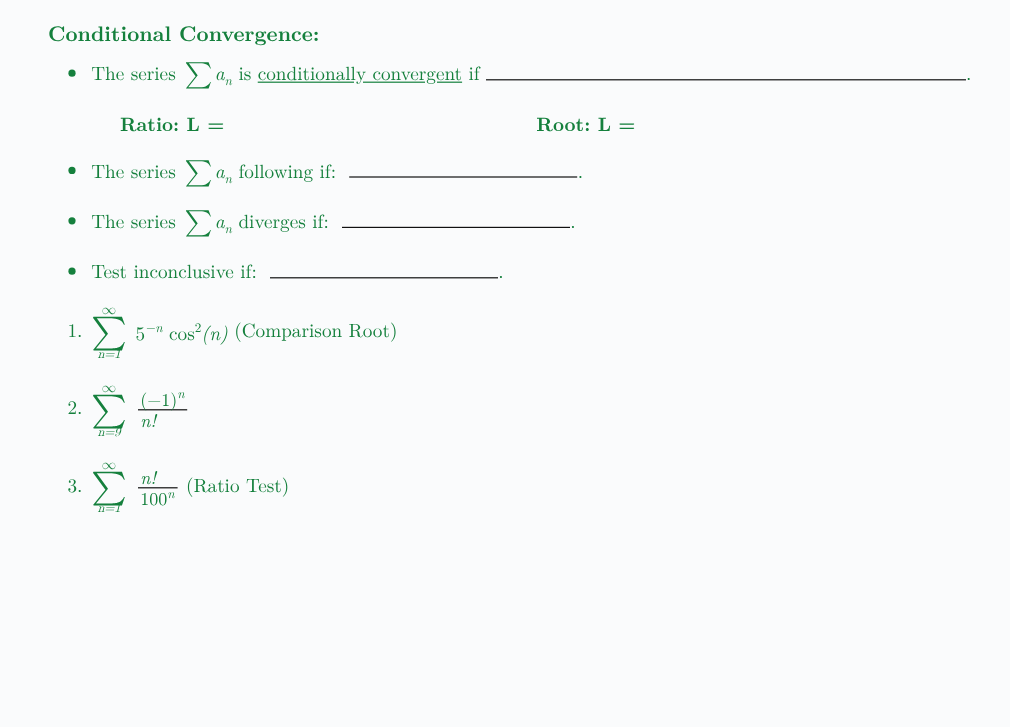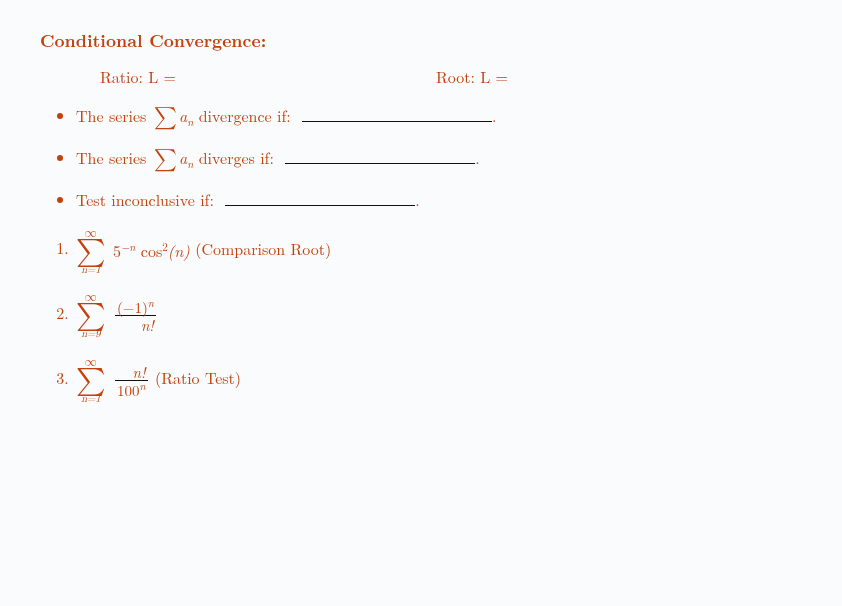--- a/index.html
+++ b/index.html
@@ -5,23 +5,23 @@
   html, body {
     margin: 0;
     padding: 0;
     background: #fafbfc;
     width: 842px;
     height: 606px;
     overflow: hidden;
   }
   .page {
     font-family: "Latin Modern Roman", "CMU Serif", "Times New Roman", serif;
-    color: #c2410c;
+    color: #15803d;
     font-size: 16px;
-    padding: 22px 40px 20px 40px;
+    padding: 10px 40px 20px 40px;
     line-height: 1.35;
   }
   .h {
     font-weight: bold;
     font-size: 17.5px;
     margin-top: 6px;
     margin-bottom: 10px;
   }
   .h2 { margin-top: 34px; }
   ul.bullets {
@@ -29,20 +29,21 @@
     margin: 6px 0 0 0;
     padding-left: 36px;
   }
   ul.bullets > li {
     margin-bottom: 16px;
   }
   .ratio-root {
     display: flex;
     margin: 14px 0 18px 60px;
     gap: 260px;
+    font-weight: bold;
   }
   .mathline {
     white-space: nowrap;
   }
   .sigma-inline {
     display: inline-block;
     vertical-align: middle;
     font-family: "Latin Modern Math", "STIX Two Math", "Times New Roman", serif;
     position: relative;
     margin: 0 2px;
@@ -93,21 +94,21 @@
   ol.problems > li {
     margin-bottom: 16px;
   }
   .summand {
     display: inline-block;
     vertical-align: middle;
   }
   .frac {
     display: inline-block;
     vertical-align: middle;
-    text-align: right;
+    text-align: left;
     line-height: 1;
     margin: 0 2px;
   }
   .frac .num {
     display: block;
     padding: 0 2px 1px 2px;
     border-bottom: 1px solid #111;
     font-size: 15px;
   }
   .frac .den {
@@ -117,37 +118,51 @@
   }
   sup, .sup { font-size: 11px; vertical-align: super; line-height: 0; }
   .it { font-style: italic; }
 </style>
 </head>
 <body>
 
 <div class="page">
 
   <div class="h">Conditional Convergence:</div>
+  <ul class="bullets">
+    <li>
+      <span class="mathline">
+        <span>The series</span>
+        <span class="sigma-inline">
+          <span class="sig">∑</span>
+        </span><span class="term">a<sub>n</sub></span>
+        <span>is</span>
+        <span class="uline">conditionally convergent</span>
+        <span>if</span>
+        <span class="blank-long"></span>.
+      </span>
+    </li>
+  </ul>
 
 
   <div class="ratio-root">
     <span>
       <span>Ratio:  L =</span>
     </span>
     <span>
       <span>Root:  L =</span>
     </span>
   </div>
 
   <ul class="bullets">
     <li>
       <span class="mathline">
         <span>The series</span>
         <span class="sigma-inline"><span class="sig">∑</span></span><span class="term">a<sub>n</sub></span>
-        <span>divergence if:</span>
+        <span>following if:</span>
         <span class="blank-med"></span>.
       </span>
     </li>
     <li>
       <span class="mathline">
         <span>The series</span>
         <span class="sigma-inline"><span class="sig">∑</span></span><span class="term">a<sub>n</sub></span>
         <span>diverges if:</span>
         <span class="blank-med"></span>.
       </span>

